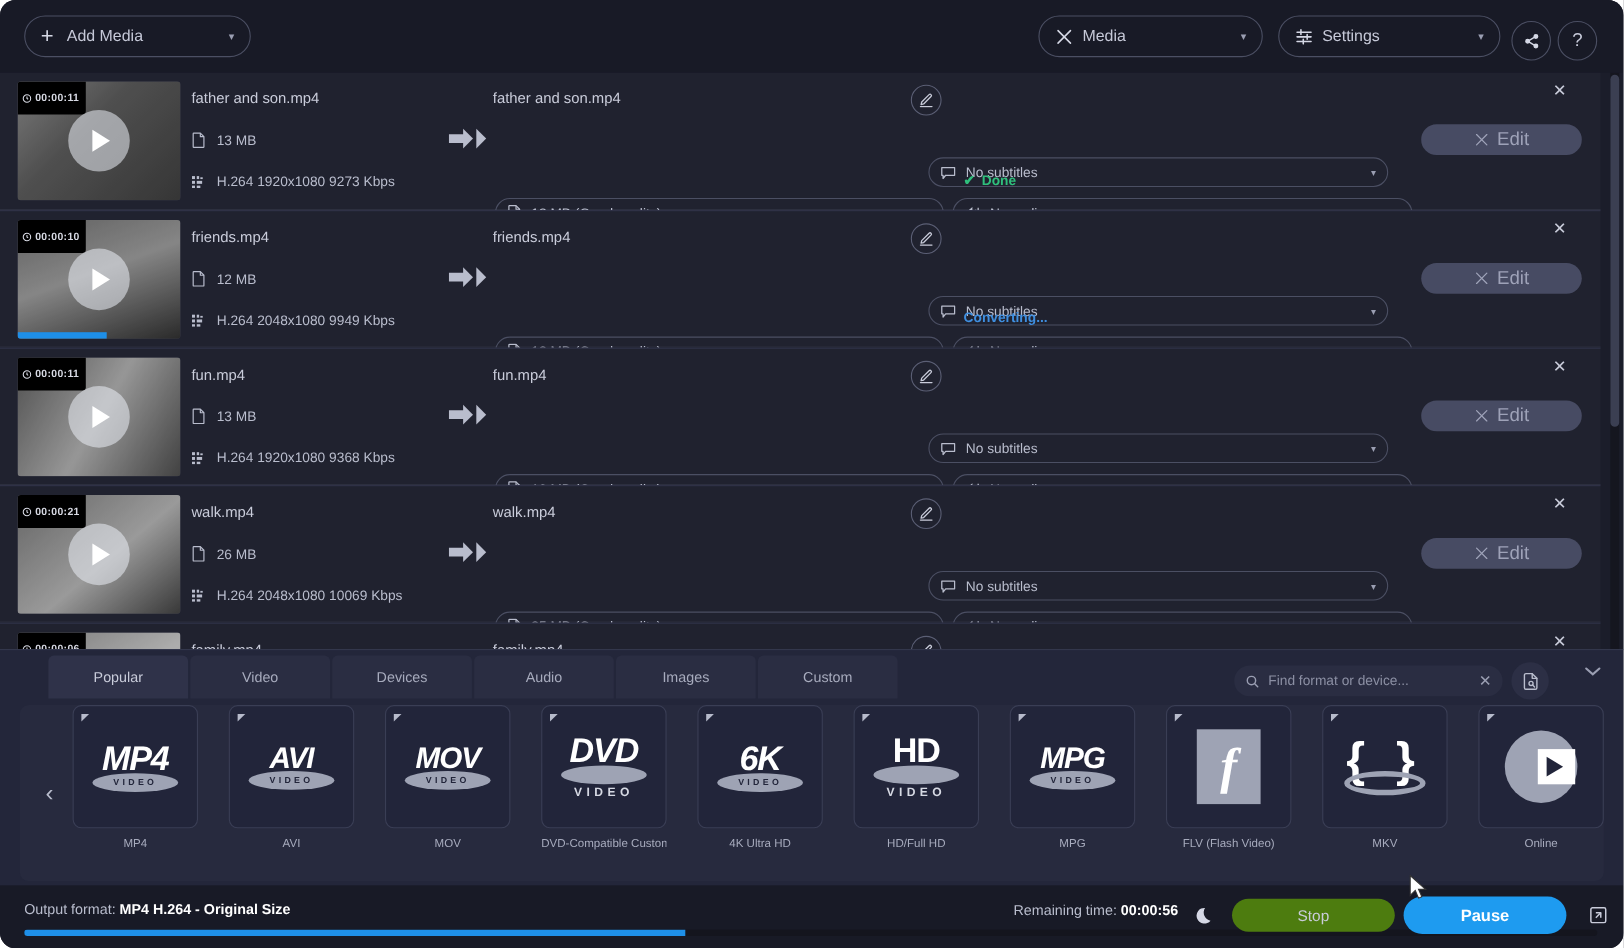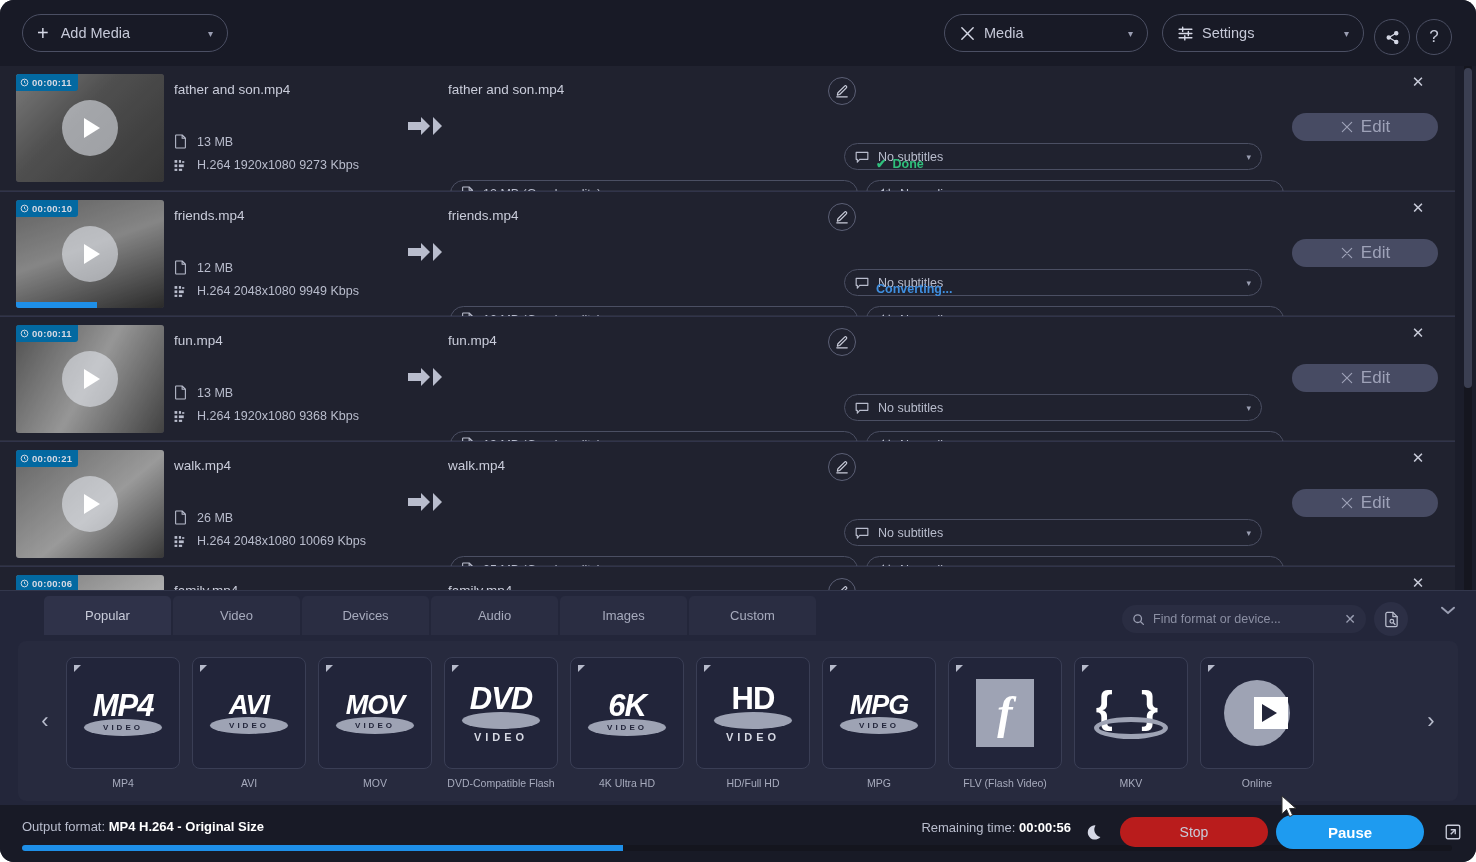--- a/index.html
+++ b/index.html
@@ -63,41 +63,41 @@
   }
   .row:first-child { border-top: none; }
 
   .thumb {
     position: absolute; left: 16px; top: 8px; width: 148px; height: 108px;
     border-radius: 3px; overflow: hidden;
     background: #3a3d4a;
   }
   .thumb .img { position: absolute; inset: 0; filter: grayscale(1) brightness(0.85); }
   .badge {
-    position: absolute; left: 0; top: 0; height: 17px;
-    background: #0369a1; color: #d8dae4; font-size: 9.5px; font-weight: bold;
+    position: absolute; left: 0; top: 0; height: 30px;
+    background: #000000; color: #d8dae4; font-size: 9.5px; font-weight: bold;
     display: flex; align-items: center; gap: 3px; padding: 0 6px 0 4px;
     border-bottom-right-radius: 3px; letter-spacing: .3px;
   }
   .playbtn {
     position: absolute; left: 50%; top: 50%; transform: translate(-50%,-50%);
     width: 56px; height: 56px; border-radius: 50%;
     background: rgba(235,238,245,0.55);
     display: flex; align-items: center; justify-content: center;
   }
   .playbtn .tri {
     width: 0; height: 0; margin-left: 4px;
     border-left: 16px solid #fff; border-top: 10px solid transparent; border-bottom: 10px solid transparent;
   }
   .thumbprog { position: absolute; left: 0; bottom: 0; height: 6px; background: #1e8fe8; }
 
   .meta { position: absolute; left: 174px; top: 0; width: 260px; height: 125px; }
   .fname { position: absolute; top: 16px; left: 0; color: #c9ccda; font-size: 13.5px; white-space: nowrap; }
   .mline { position: absolute; display: flex; align-items: center; gap: 10px; color: #b9bdcd; font-size: 12.5px; }
-  .mline.size { top: 68px; text-align: right; }
+  .mline.size { top: 54px; text-align: right; }
   .mline.codec { top: 92px; white-space: nowrap; text-align: right; }
 
   .arrow { position: absolute; left: 408px; top: 50px; color: #b9bdcd; }
 
   .outname { position: absolute; left: 448px; top: 16px; color: #c9ccda; font-size: 13.5px; white-space: nowrap;}
 
   .sel {
     position: absolute; height: 27px; border: 1px solid #4b4f63; border-radius: 14px;
     display: flex; align-items: center; color: #b9bdcd; font-size: 12.5px;
     padding: 0 10px; cursor: pointer; background: transparent;
@@ -170,21 +170,21 @@
     background: #272a3e; border-radius: 8px;
   }
   .navarrow {
     position: absolute; top: 50%; transform: translateY(-50%);
     width: 26px; height: 40px; display: flex; align-items: center; justify-content: center;
     color: #b9bdcd; font-size: 22px; cursor: pointer; user-select: none;
   }
   .navarrow.left { left: 14px; }
   .navarrow.right { right: 14px; }
 
-  .tiles { position: absolute; left: 48px; top: 16px; display: flex; gap: 12px; }
+  .tiles { position: absolute; left: 48px; top: 0; display: flex; gap: 28px; }
   .tile { width: 114px; cursor: pointer; }
   .tile .box {
     position: relative; width: 114px; height: 112px;
     background: #22253a; border: 1px solid #3a3e55; border-radius: 8px;
     display: flex; align-items: center; justify-content: center;
   }
   .tile .box::before {
     content: ""; position: absolute; left: 7px; top: 7px;
     width: 0; height: 0; border-left: 7px solid #b7bbcb; border-bottom: 7px solid transparent;
   }
@@ -247,21 +247,21 @@
   }
   .progressbar .fill { height: 100%; background: #1e8fe8; }
   .remaining { position: absolute; right: 405px; top: 15px; font-size: 13px; color: #b9bdcd; white-space: nowrap; margin-left: 15px;}
   .remaining b { color: #ffffff; }
   .sleep-btn {
     position: absolute; right: 368px; top: 12px; width: 30px; height: 30px;
     display: flex; align-items: center; justify-content: center; color: #d5d8e5; cursor: pointer;
   }
   .stop-btn {
     position: absolute; right: 208px; top: 12px; width: 148px; height: 30px;
-    border-radius: 15px; background: #b91c1c; color: #c9ccda; font-size: 14px;
+    border-radius: 15px; background: #4d7c0f; color: #c9ccda; font-size: 14px;
     display: flex; align-items: center; justify-content: center; cursor: pointer;
   }
   .pause-btn {
     position: absolute; right: 52px; top: 10px; width: 148px; height: 34px;
     border-radius: 17px; background: #1e9bf0; color: #ffffff; font-size: 15px; font-weight: bold;
     display: flex; align-items: center; justify-content: center; cursor: pointer;
   }
   .folder-btn {
     position: absolute; right: 10px; top: 14px; width: 26px; height: 26px;
     display: flex; align-items: center; justify-content: center; color: #c9ccda; cursor: pointer;
@@ -883,21 +883,21 @@
                  <div class="cap">MOV</div>
           </div>
           <div class="tile">
             <div class="box">
               <div class="logo">
                 <div class="big">DVD</div>
                 <div class="disc"></div>
                 <div class="sub">VIDEO</div>
               </div>
             </div>
-                 <div class="cap">DVD-Compatible Flash</div>
+                 <div class="cap">DVD-Compatible Custom</div>
           </div>
           <div class="tile">
             <div class="box">
               <div class="logo">
                 <div class="big">6K</div>
                 <div class="disc">VIDEO</div>
               </div>
             </div>
                  <div class="cap">4K Ultra HD</div>
           </div>

